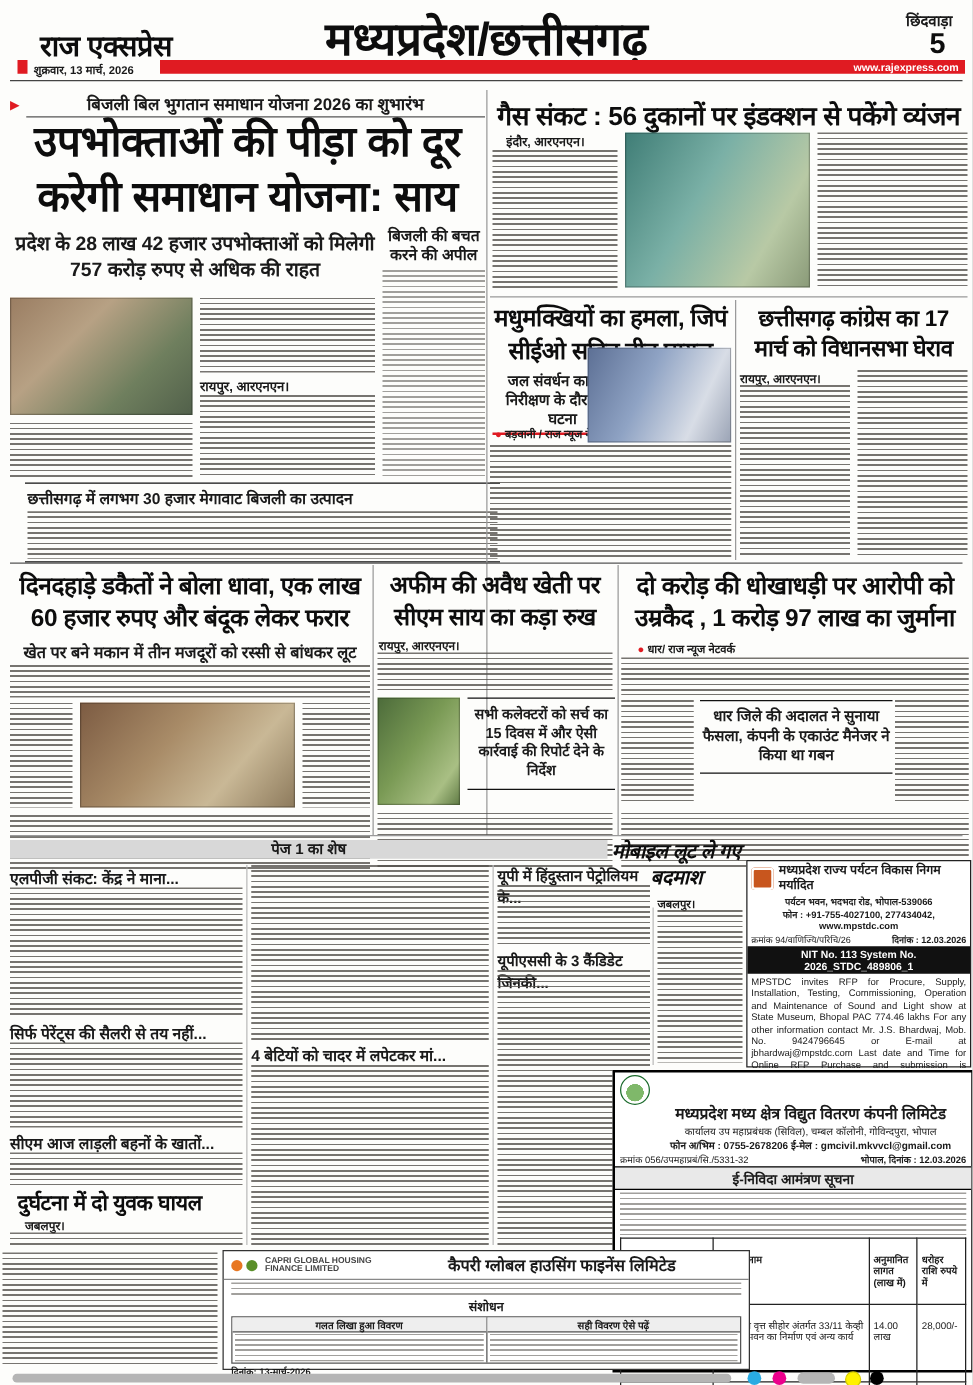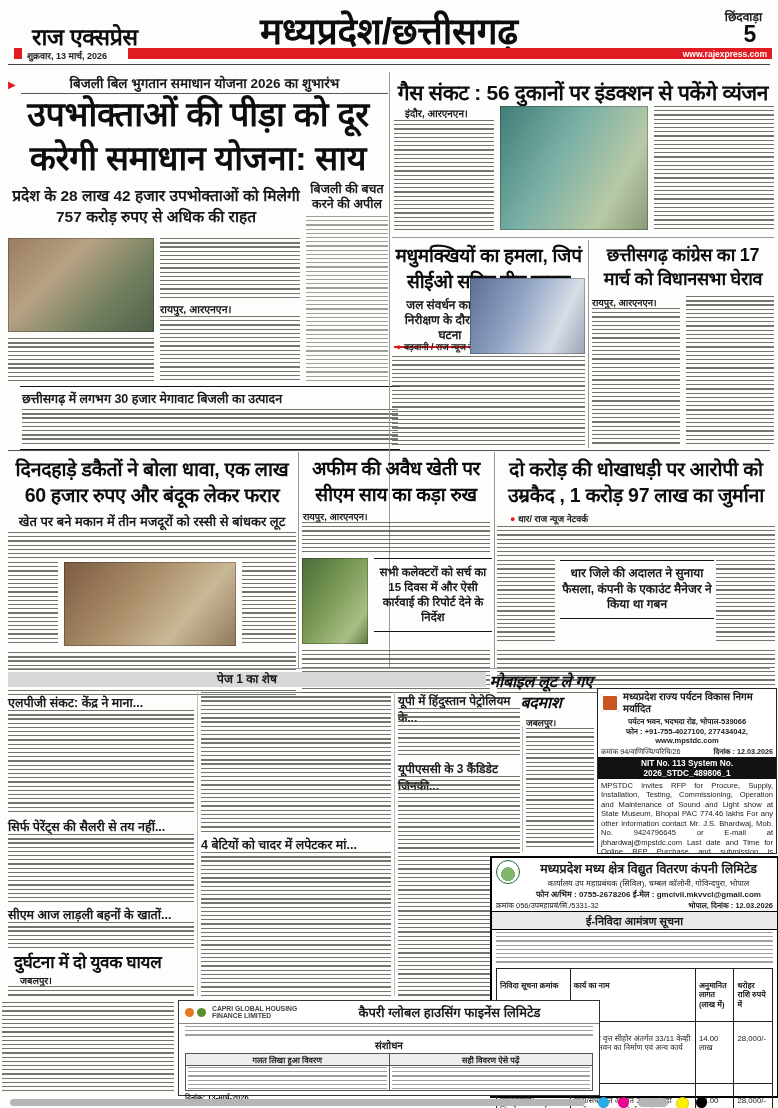--- a/index.html
+++ b/index.html
@@ -155,21 +155,21 @@
     <div class="tinytxt" style="padding:2px 3px;text-align:justify;">MPSTDC invites RFP for Procure, Supply, Installation, Testing, Commissioning, Operation and Maintenance of Sound and Light show at State Museum, Bhopal PAC 774.46 lakhs  For any other information contact Mr. J.S. Bhardwaj, Mob. No. 9424796645 or E-mail at jbhardwaj@mpstdc.com  Last date and Time for Online RFP Purchase and submission is 15.04.2026 Time 05:00 PM. The detailed terms &amp; conditions can be downloaded dt. 16.03.2026 from website https://mptenders.gov.in</div>
     <div style="display:flex;justify-content:space-between;padding:0 3px;font-size:7.5px;">
       <span>M.P. Madhyam/124887/2026</span>
       <span class="b">EXECUTIVE ENGINEER</span>
     </div>
   </div>
 
   <div class="abs" style="left:490px;top:856px;width:285px;height:238px;border:2px solid #000;background:#fff;">
     <div style="display:flex;align-items:flex-start;gap:4px;padding:2px 4px 0 4px;">
       <div style="width:22px;height:22px;border:1.5px solid #1c6b2d;border-radius:50%;flex:0 0 auto;background:radial-gradient(circle at 50% 60%,#7fb86a 0 40%,#fff 41%);"></div>
-      <div style="flex:1;">
+      <div style="flex:1;margin-top:22px;">
         <div class="ctr b" style="font-size:12.5px;">मध्यप्रदेश मध्य क्षेत्र विद्युत वितरण कंपनी लिमिटेड</div>
         <div class="ctr" style="font-size:8px;">कार्यालय उप महाप्रबंधक (सिविल), चम्बल कॉलोनी, गोविन्दपुरा, भोपाल</div>
         <div class="ctr b" style="font-size:8px;">फोन अ/भिम : 0755-2678206  ई-मेल : gmcivil.mkvvcl@gmail.com</div>
       </div>
     </div>
     <div style="display:flex;justify-content:space-between;padding:1px 4px;font-size:7.5px;">
       <span>क्रमांक 056/उपमहाप्रबं/सि./5331-32</span>
       <span class="b">भोपाल, दिनांक : 12.03.2026</span>
     </div>
     <div class="ctr b" style="font-size:11px;border-top:1px solid #000;border-bottom:1px solid #000;background:#e9e9e9;padding:1px 0;">ई-निविदा आमंत्रण सूचना</div>

